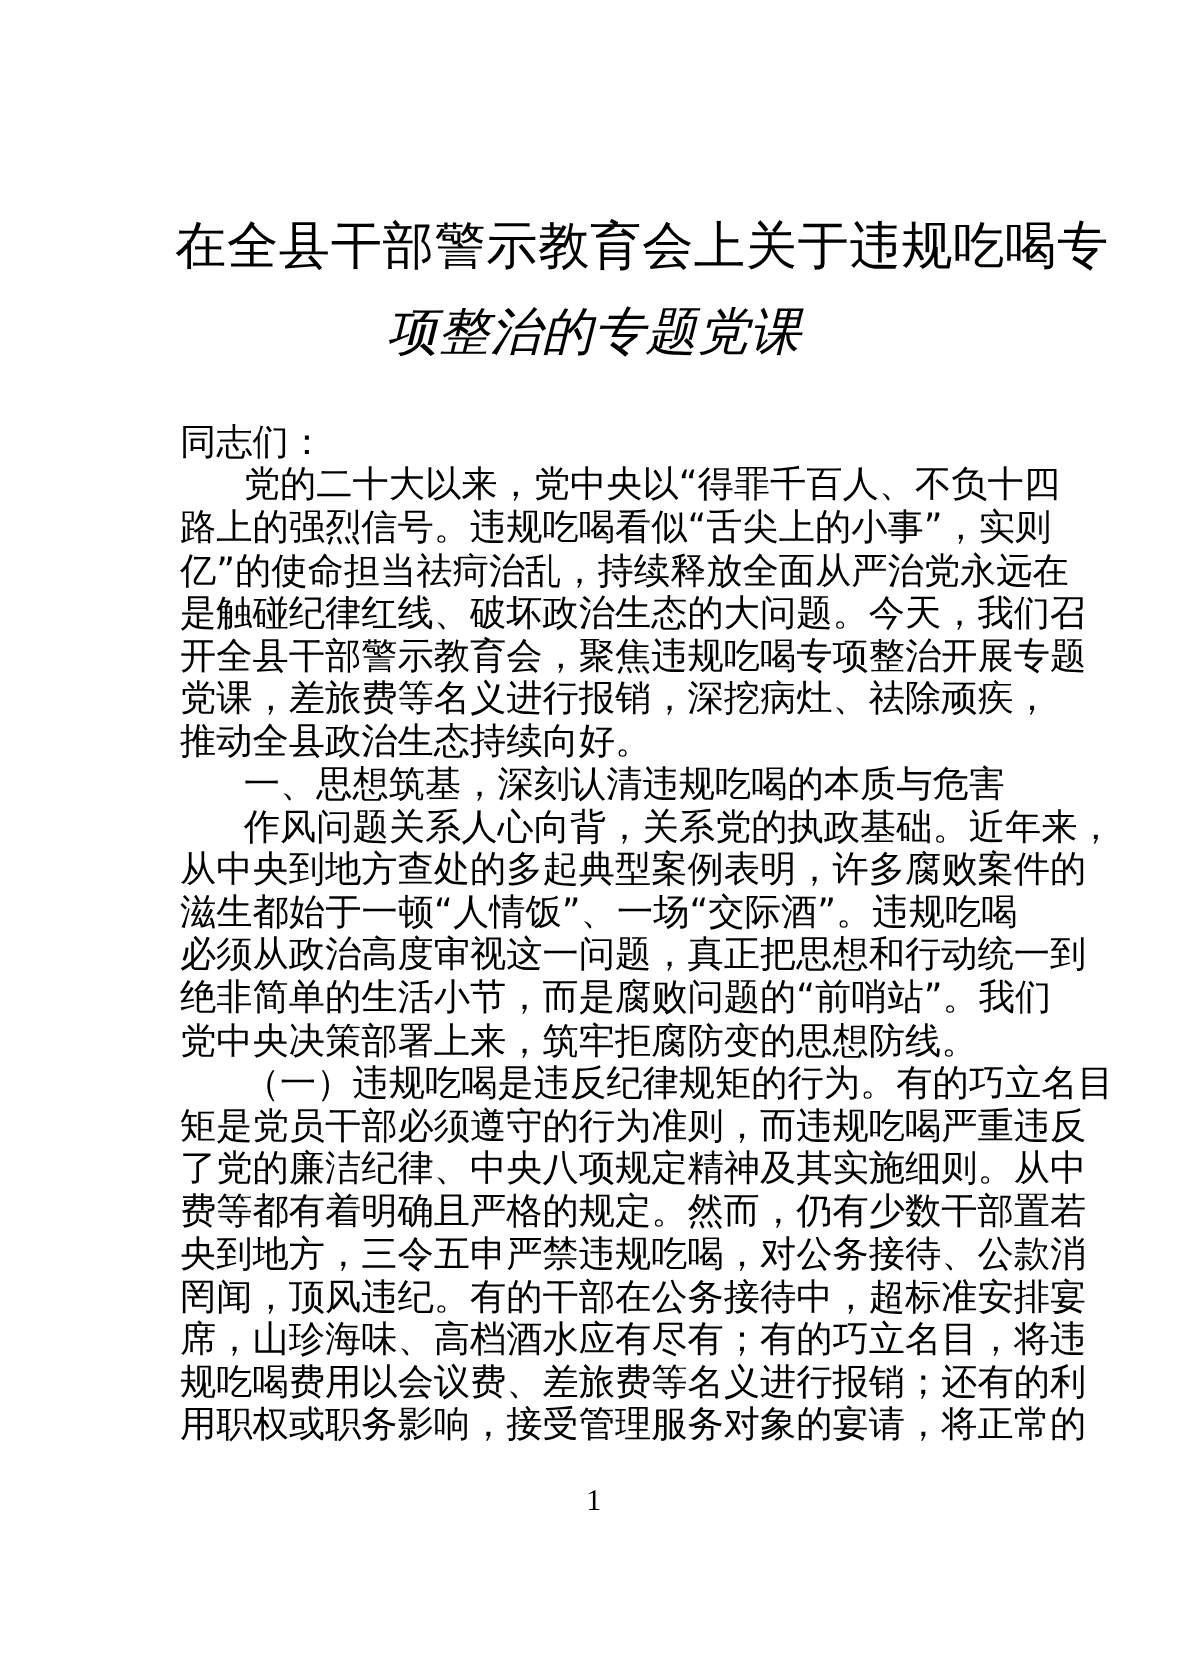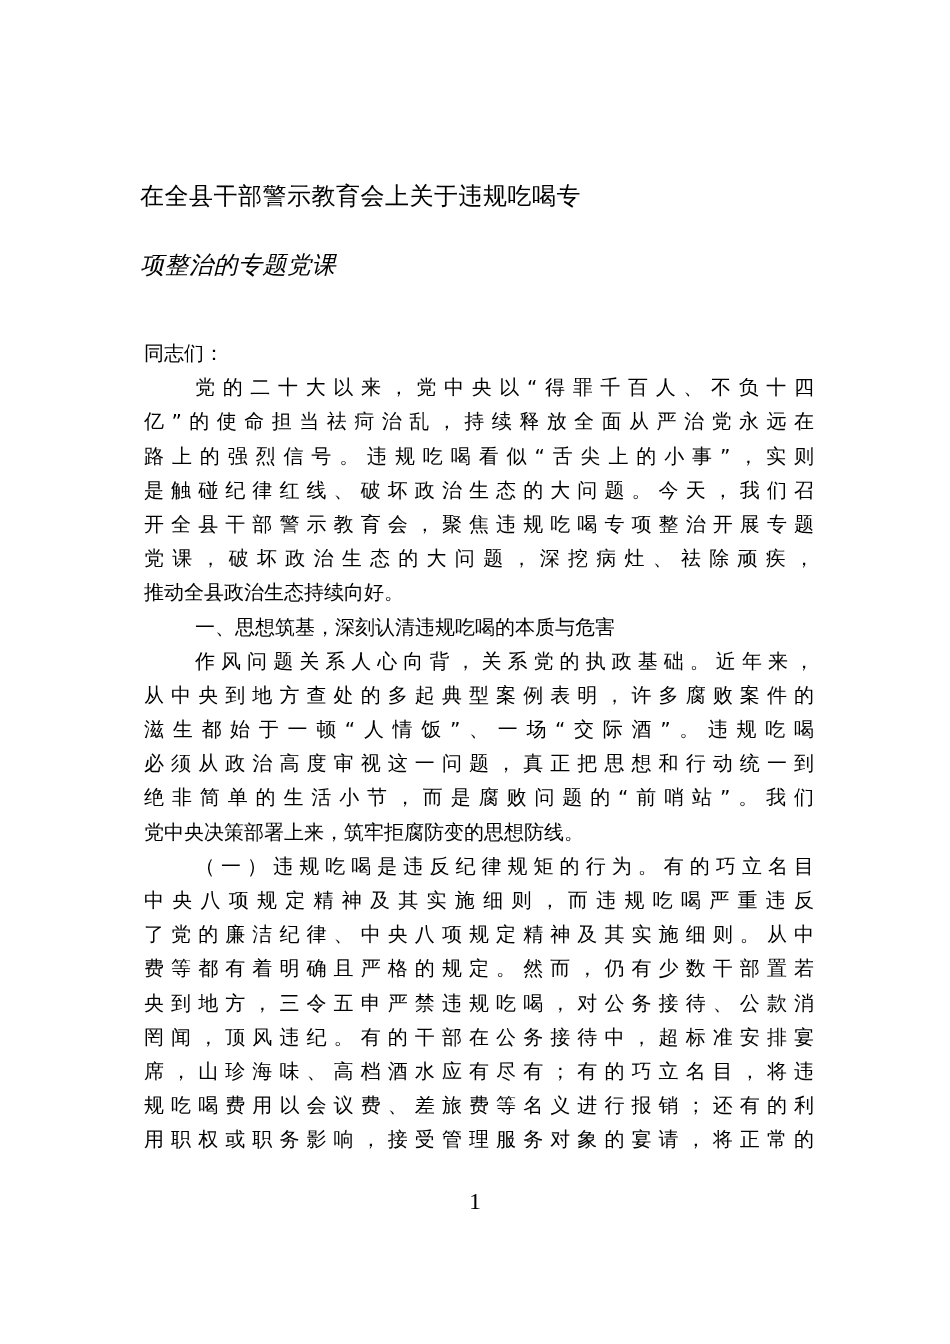--- a/index.html
+++ b/index.html
@@ -18,34 +18,34 @@
     .page {
       position: absolute;
       left: 0; top: 0;
       width: 950px; height: 1344px;
       background: #ffffff;
     }
     .title {
       position: absolute;
       left: 140px;
       width: 670px;
-      text-align: left;
-      font-size: 24px;
+      text-align: center;
+      font-size: 41px;
       line-height: 36px;
       white-space: nowrap;
       letter-spacing: 0.5px;
     }
     .title.line1 { top: 178px; }
     .title.line2 { top: 247px; font-style: italic; }
     .body-text {
       position: absolute;
       left: 144px;
       top: 336px;
       width: 670px;
-      font-size: 20px;
+      font-size: 29px;
       line-height: 34.2px;
     }
     .line {
       display: block;
       height: 34.2px;
       white-space: nowrap;
       text-align: justify;
       text-align-last: justify;
     }
     .line.last {
@@ -67,35 +67,35 @@
 </head>
 <body>
 
 <div class="page">
   <div class="title line1">在全县干部警示教育会上关于违规吃喝专</div>
   <div class="title line2">项整治的专题党课</div>
 
   <div class="body-text" id="body-text">
       <span class="line last">同志们：</span>
       <span class="line indent">党的二十大以来，党中央以“得罪千百人、不负十四</span>
+      <span class="line">路上的强烈信号。违规吃喝看似“舌尖上的小事”，实则</span>
       <span class="line">亿”的使命担当祛疴治乱，持续释放全面从严治党永远在</span>
-      <span class="line">路上的强烈信号。违规吃喝看似“舌尖上的小事”，实则</span>
       <span class="line">是触碰纪律红线、破坏政治生态的大问题。今天，我们召</span>
       <span class="line">开全县干部警示教育会，聚焦违规吃喝专项整治开展专题</span>
-      <span class="line">党课，破坏政治生态的大问题，深挖病灶、祛除顽疾，</span>
+      <span class="line">党课，差旅费等名义进行报销，深挖病灶、祛除顽疾，</span>
       <span class="line last">推动全县政治生态持续向好。</span>
       <span class="line indent last">一、思想筑基，深刻认清违规吃喝的本质与危害</span>
       <span class="line indent">作风问题关系人心向背，关系党的执政基础。近年来，</span>
       <span class="line">从中央到地方查处的多起典型案例表明，许多腐败案件的</span>
       <span class="line">滋生都始于一顿“人情饭”、一场“交际酒”。违规吃喝</span>
       <span class="line">必须从政治高度审视这一问题，真正把思想和行动统一到</span>
       <span class="line">绝非简单的生活小节，而是腐败问题的“前哨站”。我们</span>
       <span class="line last">党中央决策部署上来，筑牢拒腐防变的思想防线。</span>
       <span class="line indent">（一）违规吃喝是违反纪律规矩的行为。有的巧立名目</span>
-      <span class="line">中央八项规定精神及其实施细则，而违规吃喝严重违反</span>
+      <span class="line">矩是党员干部必须遵守的行为准则，而违规吃喝严重违反</span>
       <span class="line">了党的廉洁纪律、中央八项规定精神及其实施细则。从中</span>
       <span class="line">费等都有着明确且严格的规定。然而，仍有少数干部置若</span>
       <span class="line">央到地方，三令五申严禁违规吃喝，对公务接待、公款消</span>
       <span class="line">罔闻，顶风违纪。有的干部在公务接待中，超标准安排宴</span>
       <span class="line">席，山珍海味、高档酒水应有尽有；有的巧立名目，将违</span>
       <span class="line">规吃喝费用以会议费、差旅费等名义进行报销；还有的利</span>
       <span class="line">用职权或职务影响，接受管理服务对象的宴请，将正常的</span>
     </div>
 
   <div class="page-number">1</div>

